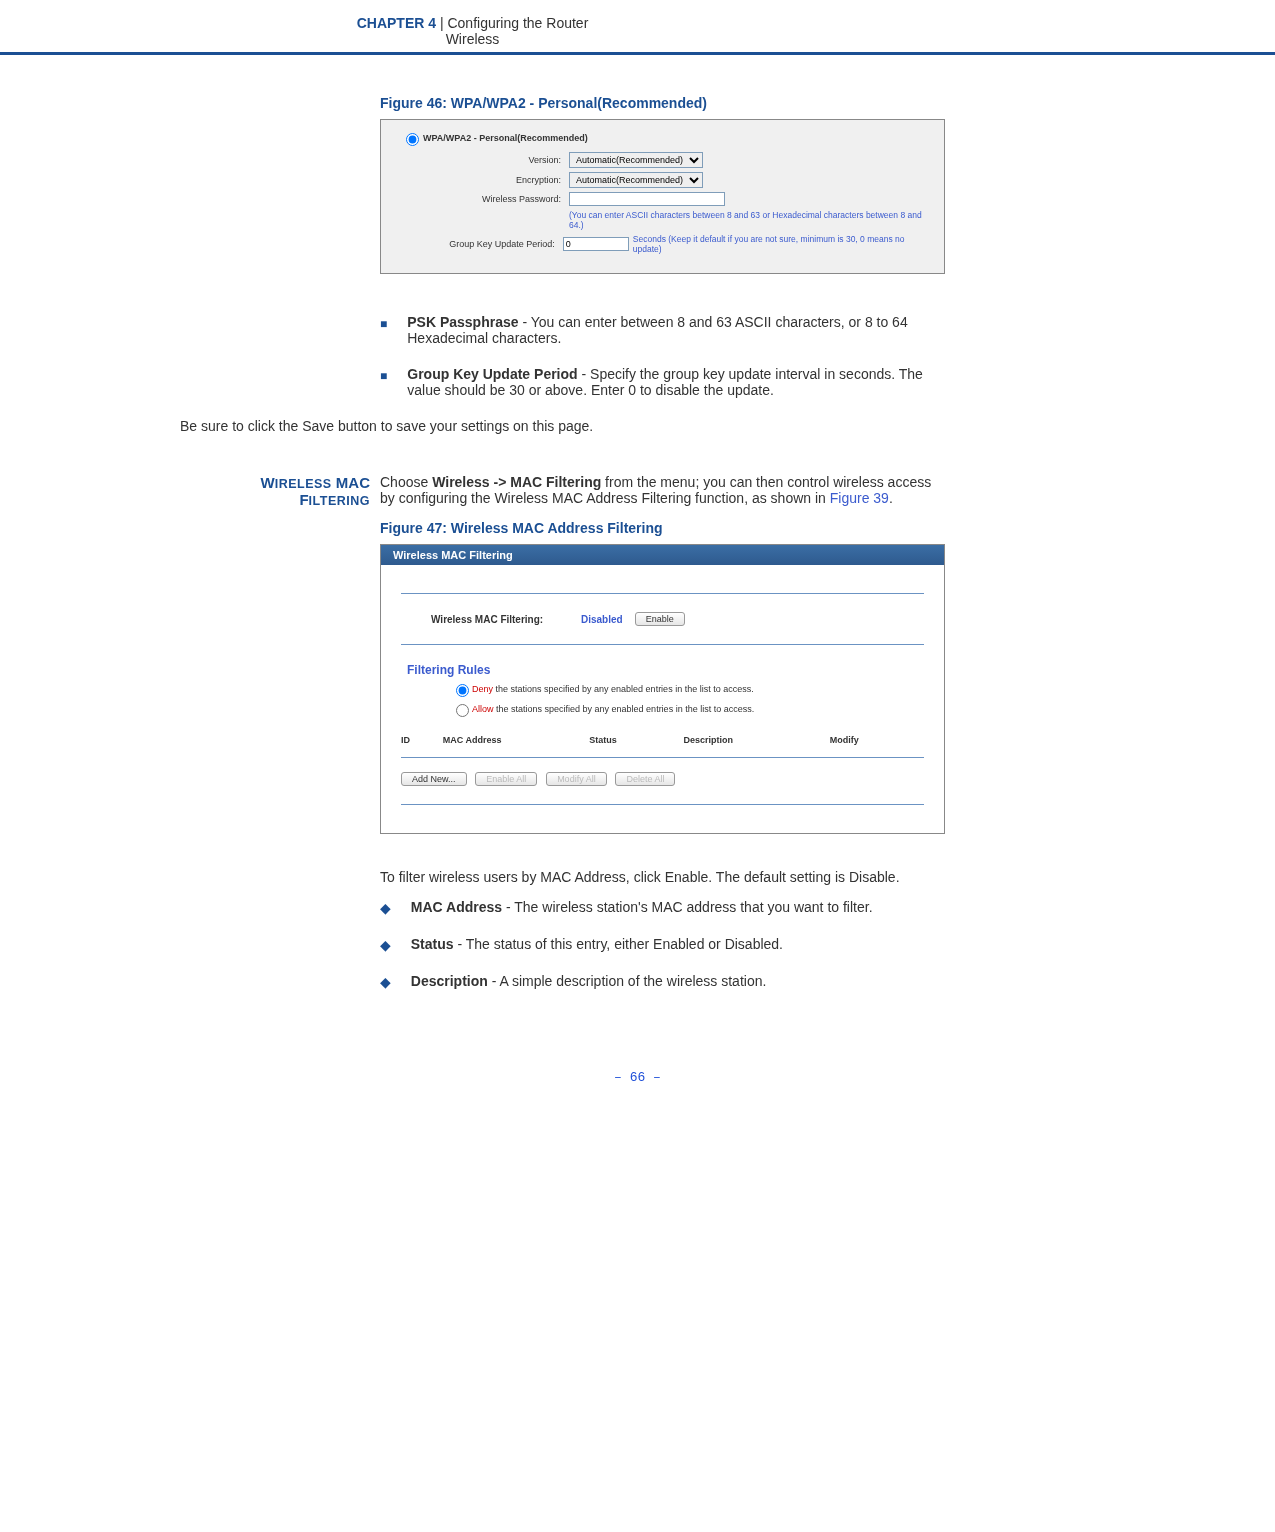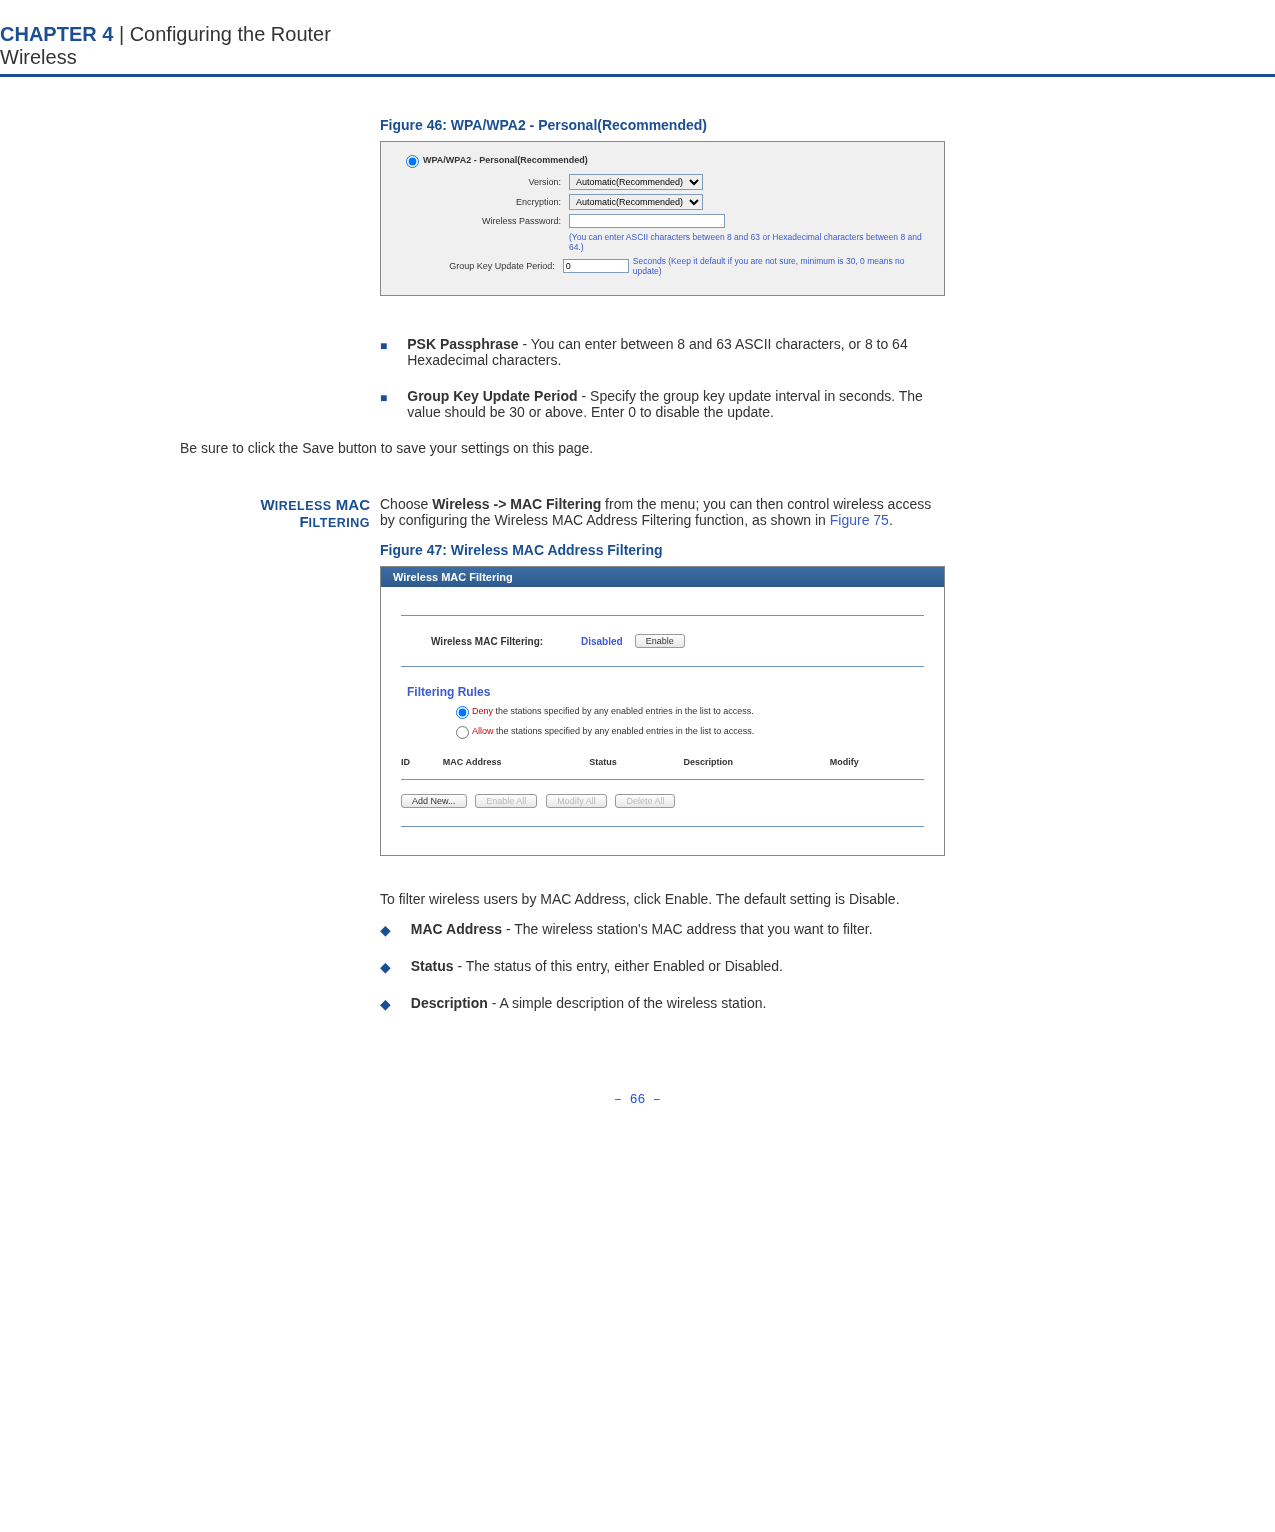--- a/index.html
+++ b/index.html
@@ -4,23 +4,23 @@
   <style>
     body {
       font-family: Verdana, Arial, sans-serif;
       font-size: 14px;
       margin: 0;
       padding: 0;
       color: #333;
       width: 1275px;
     }
     .header-bar {
-      text-align: left;
-      padding: 23px 330px 5px 0;
-      font-size: 20px;
+      text-align: center;
+      padding: 15px 330px 5px 0;
+      font-size: 14px;
       color: #333;
     }
     .header-bar .chapter {
       color: #1b4f93;
       font-weight: bold;
     }
     .header-divider {
       height: 3px;
       background: #1b4f93;
       margin-bottom: 30px;
@@ -249,21 +249,21 @@
   <div class="paragraph">Be sure to click the Save button to save your settings on this page.</div>
 
   <div class="two-col">
     <div class="sidebar">
       <span class="sidebar-heading">
         W<span class="small-caps">IRELESS</span> MAC<br>F<span class="small-caps">ILTERING</span>
       </span>
     </div>
     <div class="body-col">
       <p style="margin-top:0;">
-        <span>Choose </span><strong>Wireless -&gt; MAC Filtering</strong><span> from the menu; you can then control wireless access by configuring the Wireless MAC Address Filtering function, as shown in </span><span class="link">Figure 75</span><span>.</span>
+        <span>Choose </span><strong>Wireless -&gt; MAC Filtering</strong><span> from the menu; you can then control wireless access by configuring the Wireless MAC Address Filtering function, as shown in </span><span class="link">Figure 39</span><span>.</span>
       </p>
 
       <div class="figure-caption" style="margin-left:0;">Figure 47:  Wireless MAC Address Filtering</div>
 
       <div class="figure-mac-box">
         <div class="mac-titlebar">Wireless MAC Filtering</div>
         <div class="mac-inner">
           <hr class="mac-hr">
           <div class="mac-row">
             <span class="lbl">Wireless MAC Filtering:</span>

